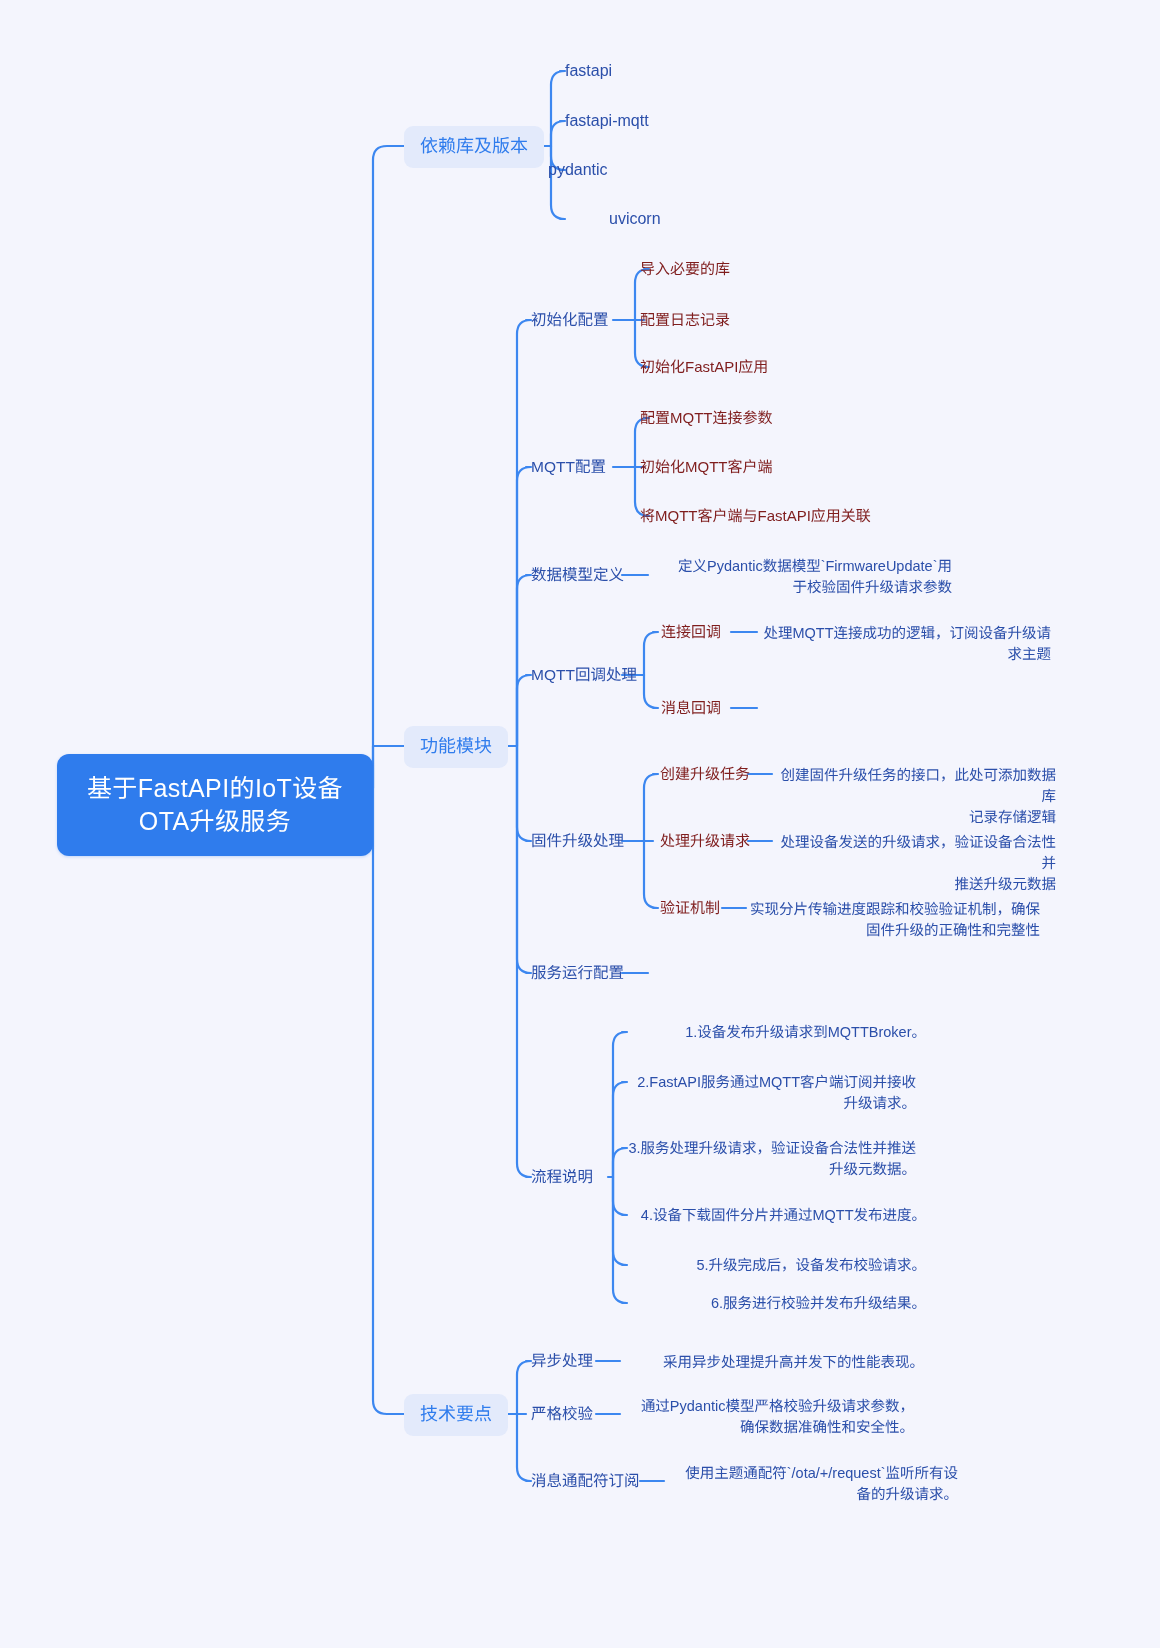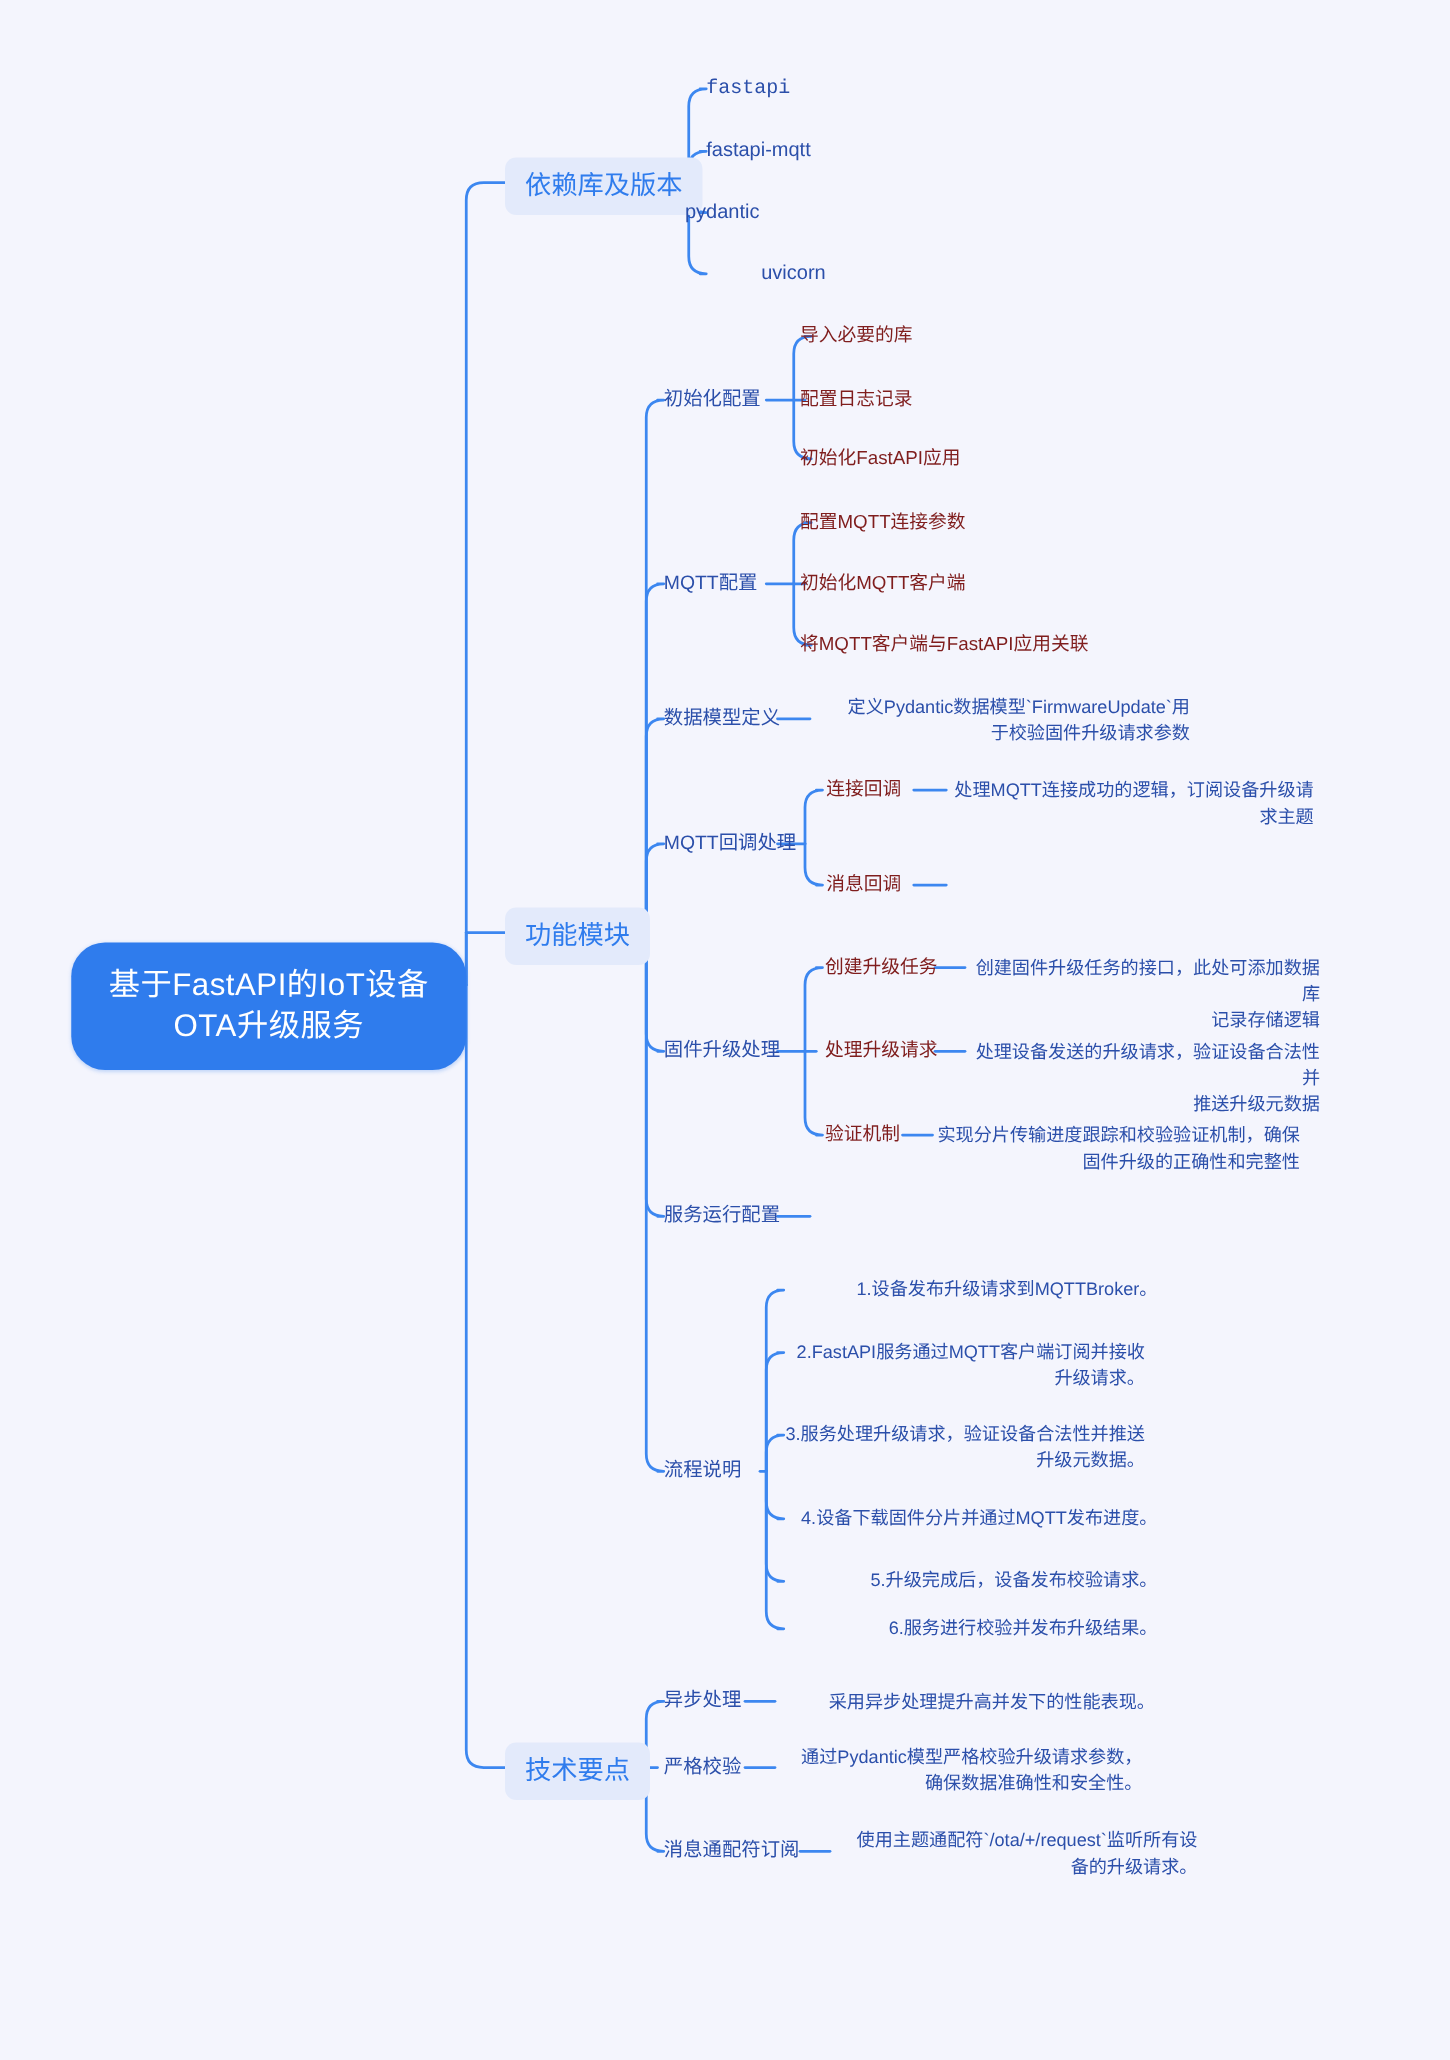--- a/index.html
+++ b/index.html
@@ -36,21 +36,21 @@
     text-align: center;
     padding: 18px 22px;
     letter-spacing: .4px;
     box-shadow: 0 1px 3px rgba(47,124,237,.25);
   }
   
   .lvl1 {
     background: #e3eafb;
     color: #2f7ced;
     border-radius: 9px;
-    font-size: 21px;
+    font-size: 18px;
     padding: 9px 16px;
     text-align: left;
     white-space: nowrap;
   }
   
   .lvl2 {
     font-size: 15.5px;
     color: #2b4faa;
     white-space: nowrap;
   }
@@ -137,28 +137,28 @@
 
     <path d="M493 1414 L517 1414"></path>
     <path d="M517 1414 L517 1375 Q517 1361 531 1361 L526 1361"></path>
     <path d="M517 1414 L526 1414"></path>
     <path d="M517 1414 L517 1467 Q517 1481 531 1481 L526 1481"></path>
     <path d="M596 1361 L620 1361"></path>
     <path d="M596 1414 L620 1414"></path>
     <path d="M640 1481 L664 1481"></path>
   </svg>
 
-  <div class="node root" style="left:57px; top:754px; width:316px;border-radius:27px;">基于FastAPI的IoT设备
+  <div class="node root" style="left:57px; top:754px; width:316px;">基于FastAPI的IoT设备
 OTA升级服务</div>
 
   <div class="node lvl1" style="left:404px; top:126px;">依赖库及版本</div>
   <div class="node lvl1" style="left:404px; top:726px;">功能模块</div>
   <div class="node lvl1" style="left:404px; top:1394px;">技术要点</div>
 
-  <div class="node dep" style="left:565px; top:60px;font-family:Liberation Mono, monospace;">fastapi</div>
+  <div class="node dep" style="left:565px; top:60px;">fastapi</div>
   <div class="node dep" style="left:565px; top:110px;">fastapi-mqtt</div>
   <div class="node dep" style="left:548px; top:159px;text-align:right;">pydantic</div>
   <div class="node dep" style="left:565px; top:208px;margin-left:44px;">uvicorn</div>
 
   <div class="node lvl2" style="left:531px; top:310px;">初始化配置</div>
   <div class="node lvl3" style="left:640px; top:259px;">导入必要的库</div>
   <div class="node lvl3" style="left:640px; top:310px;">配置日志记录</div>
   <div class="node lvl3" style="left:640px; top:357px;">初始化FastAPI应用</div>
 
   <div class="node lvl2" style="left:531px; top:457px;">MQTT配置</div>

